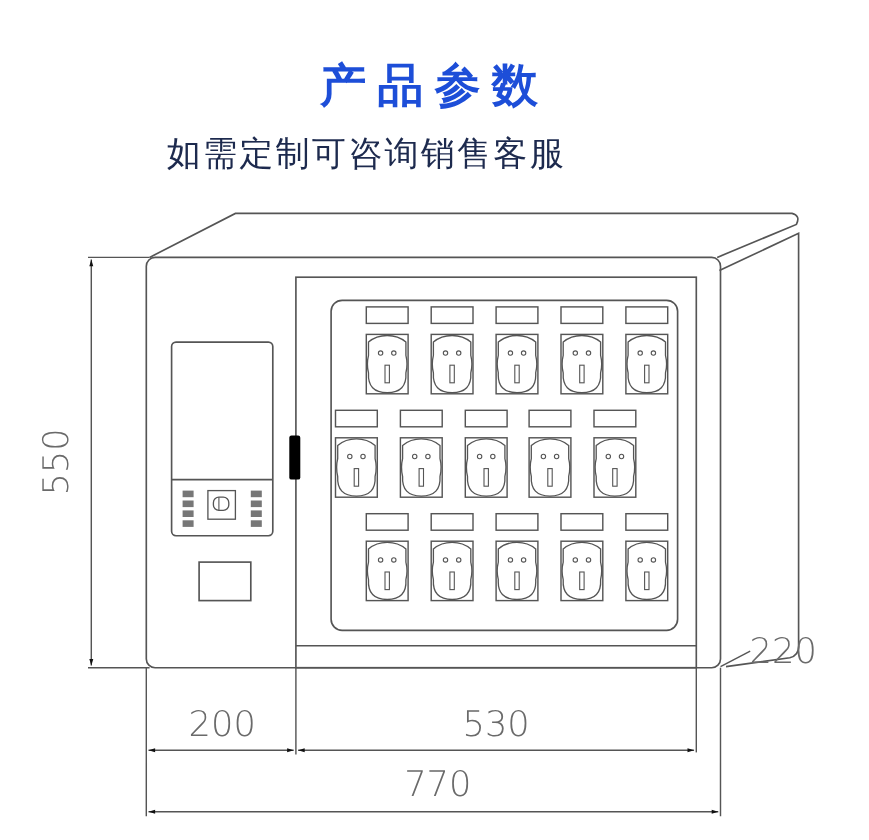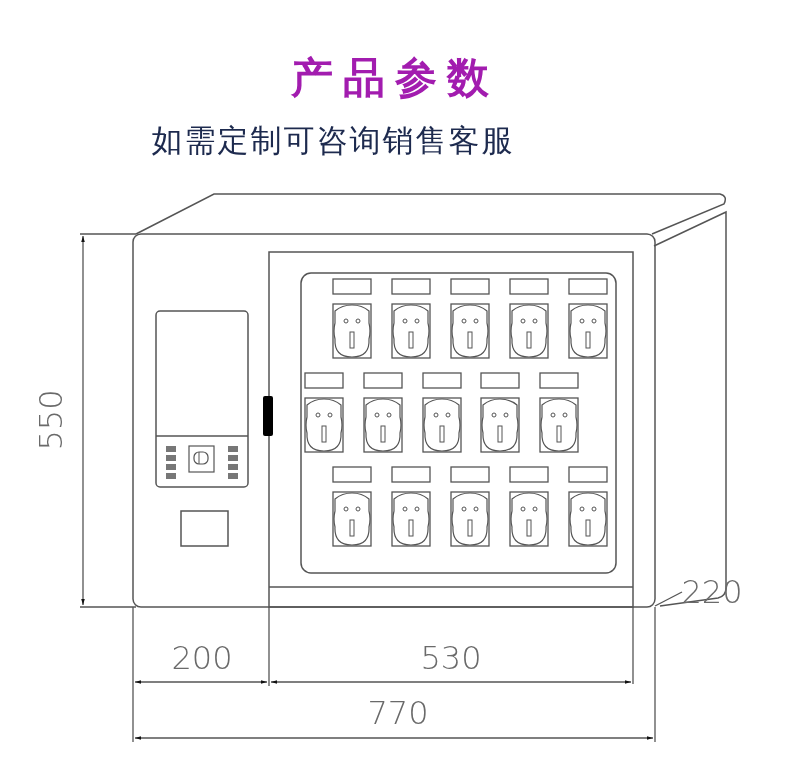--- a/index.html
+++ b/index.html
@@ -1,17 +1,17 @@
 <!DOCTYPE html>
 <html><head>
 <meta charset="utf-8">
 <style>
   html,body{margin:0;padding:0;background:#ffffff;}
   body{width:790px;height:764px;position:relative;overflow:hidden;font-family:"DejaVu Sans",sans-serif;}
-  .title{position:absolute;left:0;width:790px;top:48px;text-align:center;font-size:42px;font-weight:bold;color:#a21caf;letter-spacing:10px;line-height:60px;}
+  .title{position:absolute;left:0;width:790px;top:48px;text-align:center;font-size:42px;font-weight:bold;color:#1d4ed8;letter-spacing:10px;line-height:60px;}
   .subtitle{position:absolute;left:0;width:666px;top:118px;text-align:center;font-size:31px;color:#1d2a4e;letter-spacing:2px;line-height:44px;}
   svg.drawing{position:absolute;left:0;top:0;}
   .dimtext{font-family:"DejaVu Sans",sans-serif;fill:#6a6a6a;font-weight:200;}
 </style>
 </head>
 <body>
 
 <div class="title">产品参数</div>
 <div class="subtitle">如需定制可咨询销售客服</div>
 

